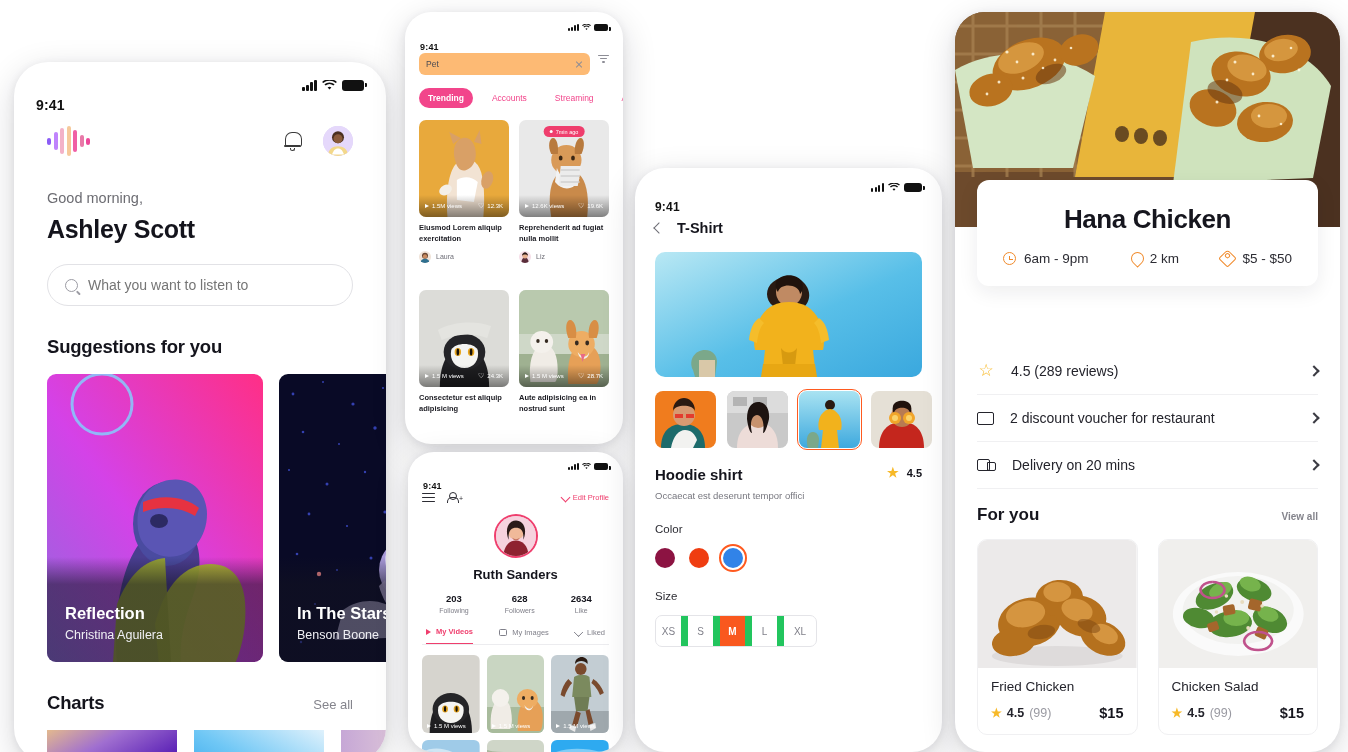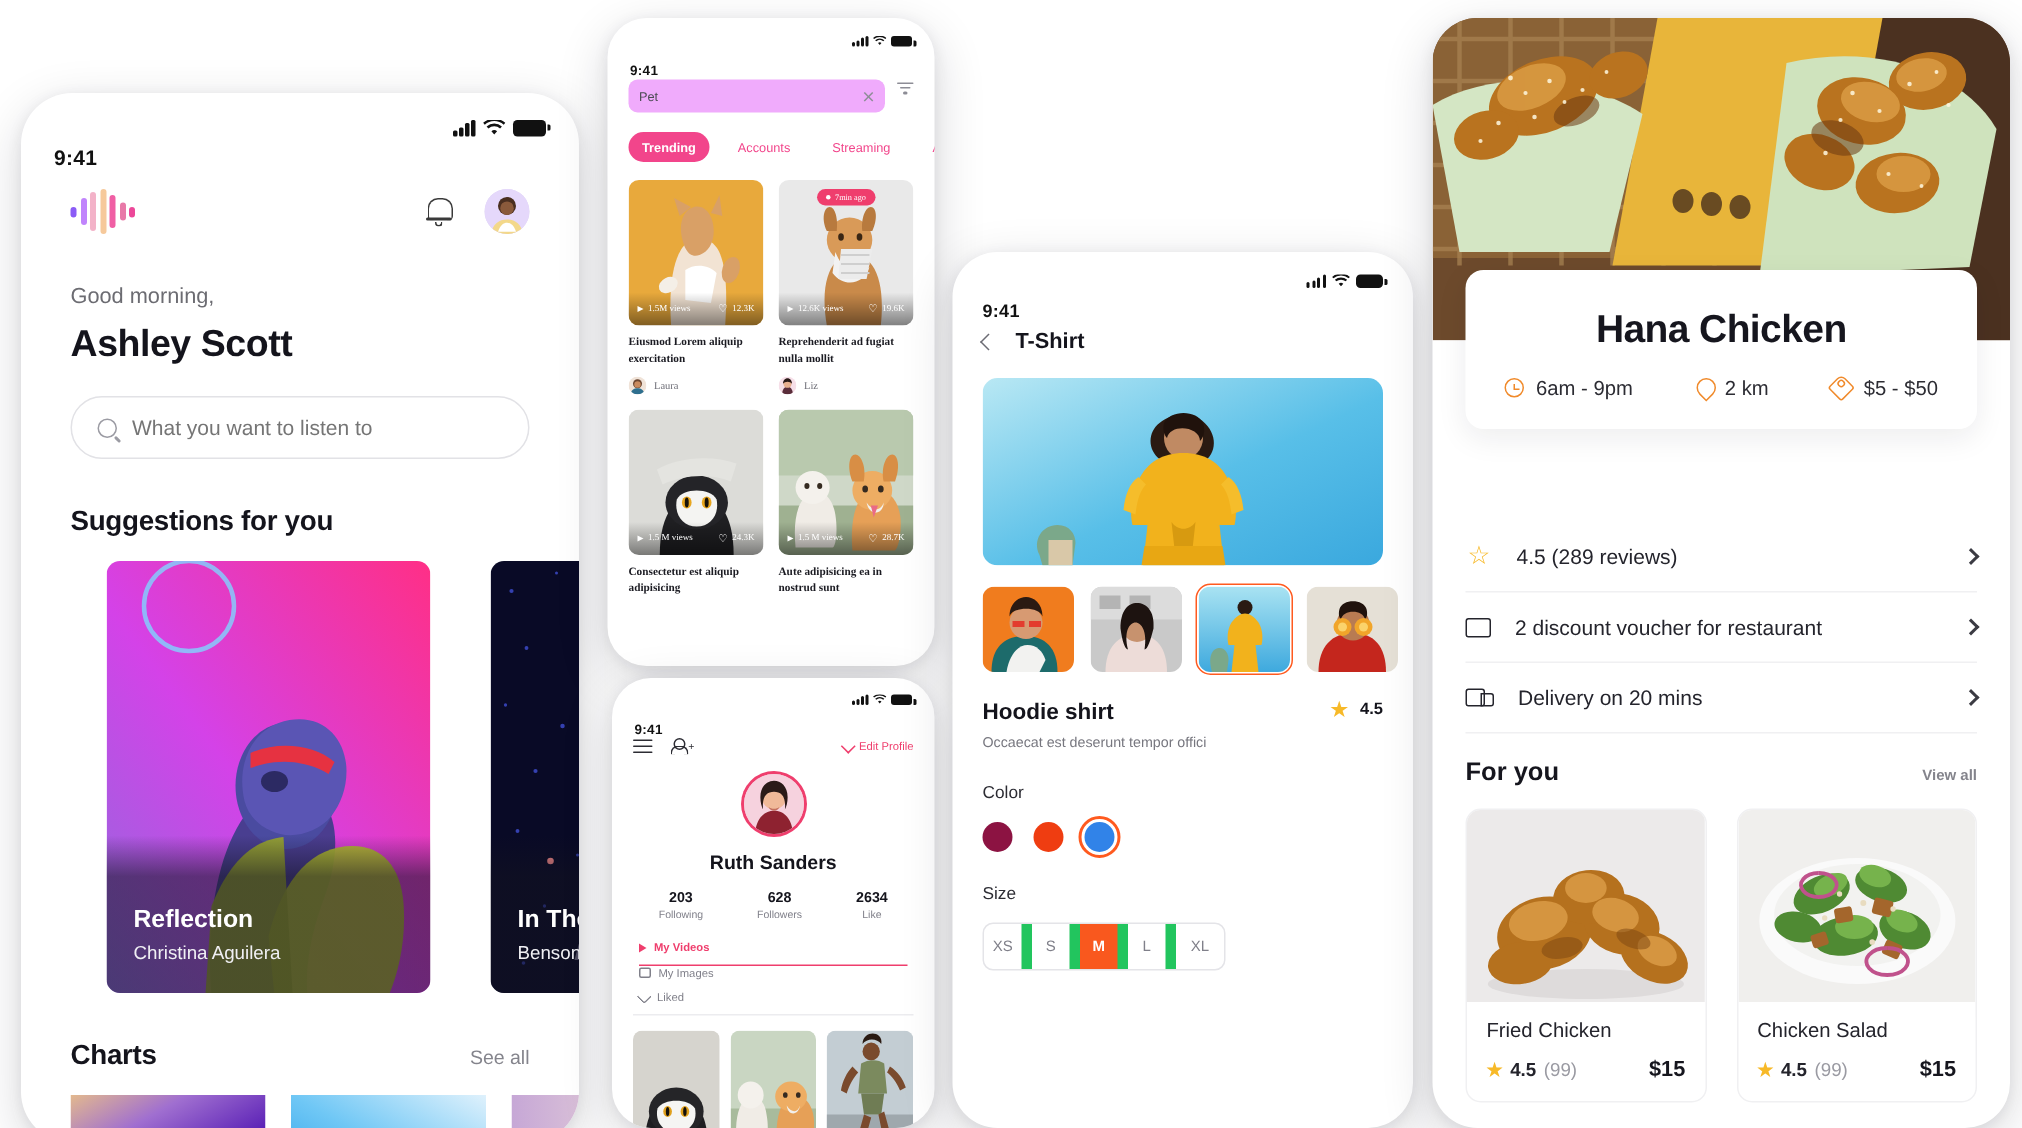--- a/index.html
+++ b/index.html
@@ -40,49 +40,49 @@
   .uname { margin-top:9px; font-size:25px; font-weight:800; color:#14141c; letter-spacing:-.3px;}
   .search-pill { margin-top:20px; height:42px; border:1px solid #e2e2e6; border-radius:21px;
     display:flex; align-items:center; gap:10px; padding:0 17px; }
   .mag { width:13px;height:13px;border:1.6px solid #9b9ba3;border-radius:50%;position:relative;flex:none;}
   .mag:after{content:"";position:absolute;right:-4px;bottom:-3px;width:5px;height:1.6px;background:#9b9ba3;transform:rotate(45deg);border-radius:1px;}
   .search-pill input { border:0; outline:0; font-size:14px; color:#a0a0a8; font-family:inherit; width:100%; background:transparent;}
   .sect-title { margin-top:30px; font-size:18.5px; font-weight:800; color:#14141c; letter-spacing:-.2px;}
   .sect-row { margin-top:30px; display:flex; align-items:baseline; justify-content:space-between; }
   .see-all { font-size:13px; color:#84848c; }
   .sugg-row { margin-top:16px; display:flex; gap:16px; }
-  .sugg-card { position:relative; width:216px; height:288px; border-radius:9px; overflow:hidden; flex:none;margin-left:24px;}
+  .sugg-card { position:relative; width:216px; height:288px; border-radius:9px; overflow:hidden; flex:none;}
   .sugg-card.narrow { width:180px; }
   .sugg-overlay { position:absolute; left:0; right:0; bottom:0; height:105px;
     background:linear-gradient(transparent, rgba(18,18,32,.55) 26%); display:flex;
     flex-direction:column; justify-content:flex-end; padding:0 0 20px 18px; }
   .sugg-t { color:#fff; font-size:16.5px; font-weight:700; }
   .sugg-s { color:#f0f0f4; font-size:12.5px; margin-top:5px; }
   .charts-row { margin-top:16px; display:flex; gap:17px; }
   .chart-card { width:130px;height:74px;border-radius:9px;flex:none; }
 
   
   .art { width:100%; height:100%; display:block; }
 
   
   #phone-search { left:405px; top:12px; width:218px; height:432px; border-radius:26px; }
   .s-pad { padding:0 14px; }
-  .s-search { margin-top:11px; height:22px; background:#f0abfc; border-radius:6px;
+  .s-search { margin-top:11px; height:22px; background:#fdba74; border-radius:6px;
     display:flex; align-items:center; padding:0 7px; gap:6px;}
   .s-search .val { font-size:8.5px; color:#4a4a52; flex:1; }
   .xicon { width:8px;height:8px;position:relative;flex:none; }
   .xicon:before,.xicon:after{content:"";position:absolute;left:0;top:3.5px;width:8px;height:1px;background:#8d8d96;}
   .xicon:before{transform:rotate(45deg)} .xicon:after{transform:rotate(-45deg)}
   .filt { width:11px;height:8px;display:flex;flex-direction:column;justify-content:space-between;flex:none;margin-left:8px;}
   .filt i{display:block;height:1.1px;background:#8d8d96;border-radius:1px;}
   .filt i:nth-child(1){width:11px}.filt i:nth-child(2){width:7px;margin-left:2px}.filt i:nth-child(3){width:3px;margin-left:4px}
   .s-tabs { margin-top:13px; display:flex; align-items:center; gap:10px; }
   .s-tab { font-size:8.5px; color:#f2458b; padding:5px 9px; border-radius:11px; white-space:nowrap;}
   .s-tab.active { background:#f2458b; color:#fff; font-weight:600; }
-  .vid-grid { margin-top:12px; display:grid; grid-template-columns:1fr 1fr; gap:10px 10px;font-family:Liberation Serif, serif; }
+  .vid-grid { margin-top:12px; display:grid; grid-template-columns:1fr 1fr; gap:27px 10px; }
   .vid-thumb { position:relative; width:100%; height:97px; border-radius:7px; overflow:hidden; }
   .vid-stats { position:absolute;left:0;right:0;bottom:0;height:22px;
      background:linear-gradient(transparent, rgba(0,0,0,.45));
      display:flex;align-items:center;justify-content:space-between;padding:0 6px;}
   .vs { display:flex;align-items:center;gap:3px;color:#fff;font-size:6px;}
   .play-tri { width:0;height:0;border-left:4px solid #fff;border-top:2.6px solid transparent;border-bottom:2.6px solid transparent;}
   .badge-new { position:absolute; top:6px; left:50%; transform:translateX(-50%);
     background:#ef3e6d;color:#fff;font-size:5.5px;border-radius:8px;padding:2.5px 6px;white-space:nowrap;
     display:flex;align-items:center;gap:3px;}
   .badge-dot{width:3px;height:3px;border-radius:50%;background:#fff;display:block;}
@@ -104,21 +104,21 @@
   .adduser em{position:absolute;right:-2px;top:3px;font-size:7px;color:#2c2c33;font-style:normal;line-height:1;}
   .edit-profile { display:flex;align-items:center;gap:4px;color:#ef3e6d;font-size:7.5px;}
   .pencil{width:7px;height:7px;border-left:1.2px solid #ef3e6d;border-bottom:1.2px solid #ef3e6d;transform:rotate(-45deg) ;}
   .p-avatar-wrap{margin:11px auto 0;width:44px;height:44px;border-radius:50%;padding:2px;background:#ef3e6d;}
   .p-avatar{width:100%;height:100%;border-radius:50%;overflow:hidden;background:#f7c7d7;}
   .p-name{margin-top:9px;text-align:center;font-size:13px;font-weight:800;color:#14141c;}
   .p-stats{margin-top:11px;display:flex;justify-content:center;gap:36px;}
   .p-stat{text-align:center;}
   .p-stat .n{font-size:9.5px;font-weight:700;color:#14141c;}
   .p-stat .l{font-size:7px;color:#80808a;margin-top:3px;}
-  .p-tabs{margin-top:13px;display:flex;justify-content:space-between;padding:0 4px;border-bottom:1px solid #ececef;flex-direction:column;}
+  .p-tabs{margin-top:13px;display:flex;justify-content:space-between;padding:0 4px;border-bottom:1px solid #ececef;}
   .p-tab{display:flex;align-items:center;gap:5px;font-size:7.5px;color:#80808a;padding-bottom:7px;}
   .p-tab.active{color:#ef3e6d;font-weight:700;border-bottom:1.6px solid #ef3e6d;}
   .ptri{width:0;height:0;border-left:5px solid currentColor;border-top:3.4px solid transparent;border-bottom:3.4px solid transparent;}
   .pimg{width:8px;height:7px;border:1.2px solid currentColor;border-radius:1.5px;}
   .phrt{width:7px;height:7px;border:1.2px solid currentColor;border-top:none;border-right:none;transform:rotate(-45deg);border-radius:0 0 0 2px;}
   .p-grid{margin-top:10px;display:grid;grid-template-columns:repeat(3,1fr);gap:7px;}
   .p-cell{position:relative;width:100%;height:78px;border-radius:6px;overflow:hidden;}
   .p-cell .vs{position:absolute;left:5px;bottom:4px;}
 
   

